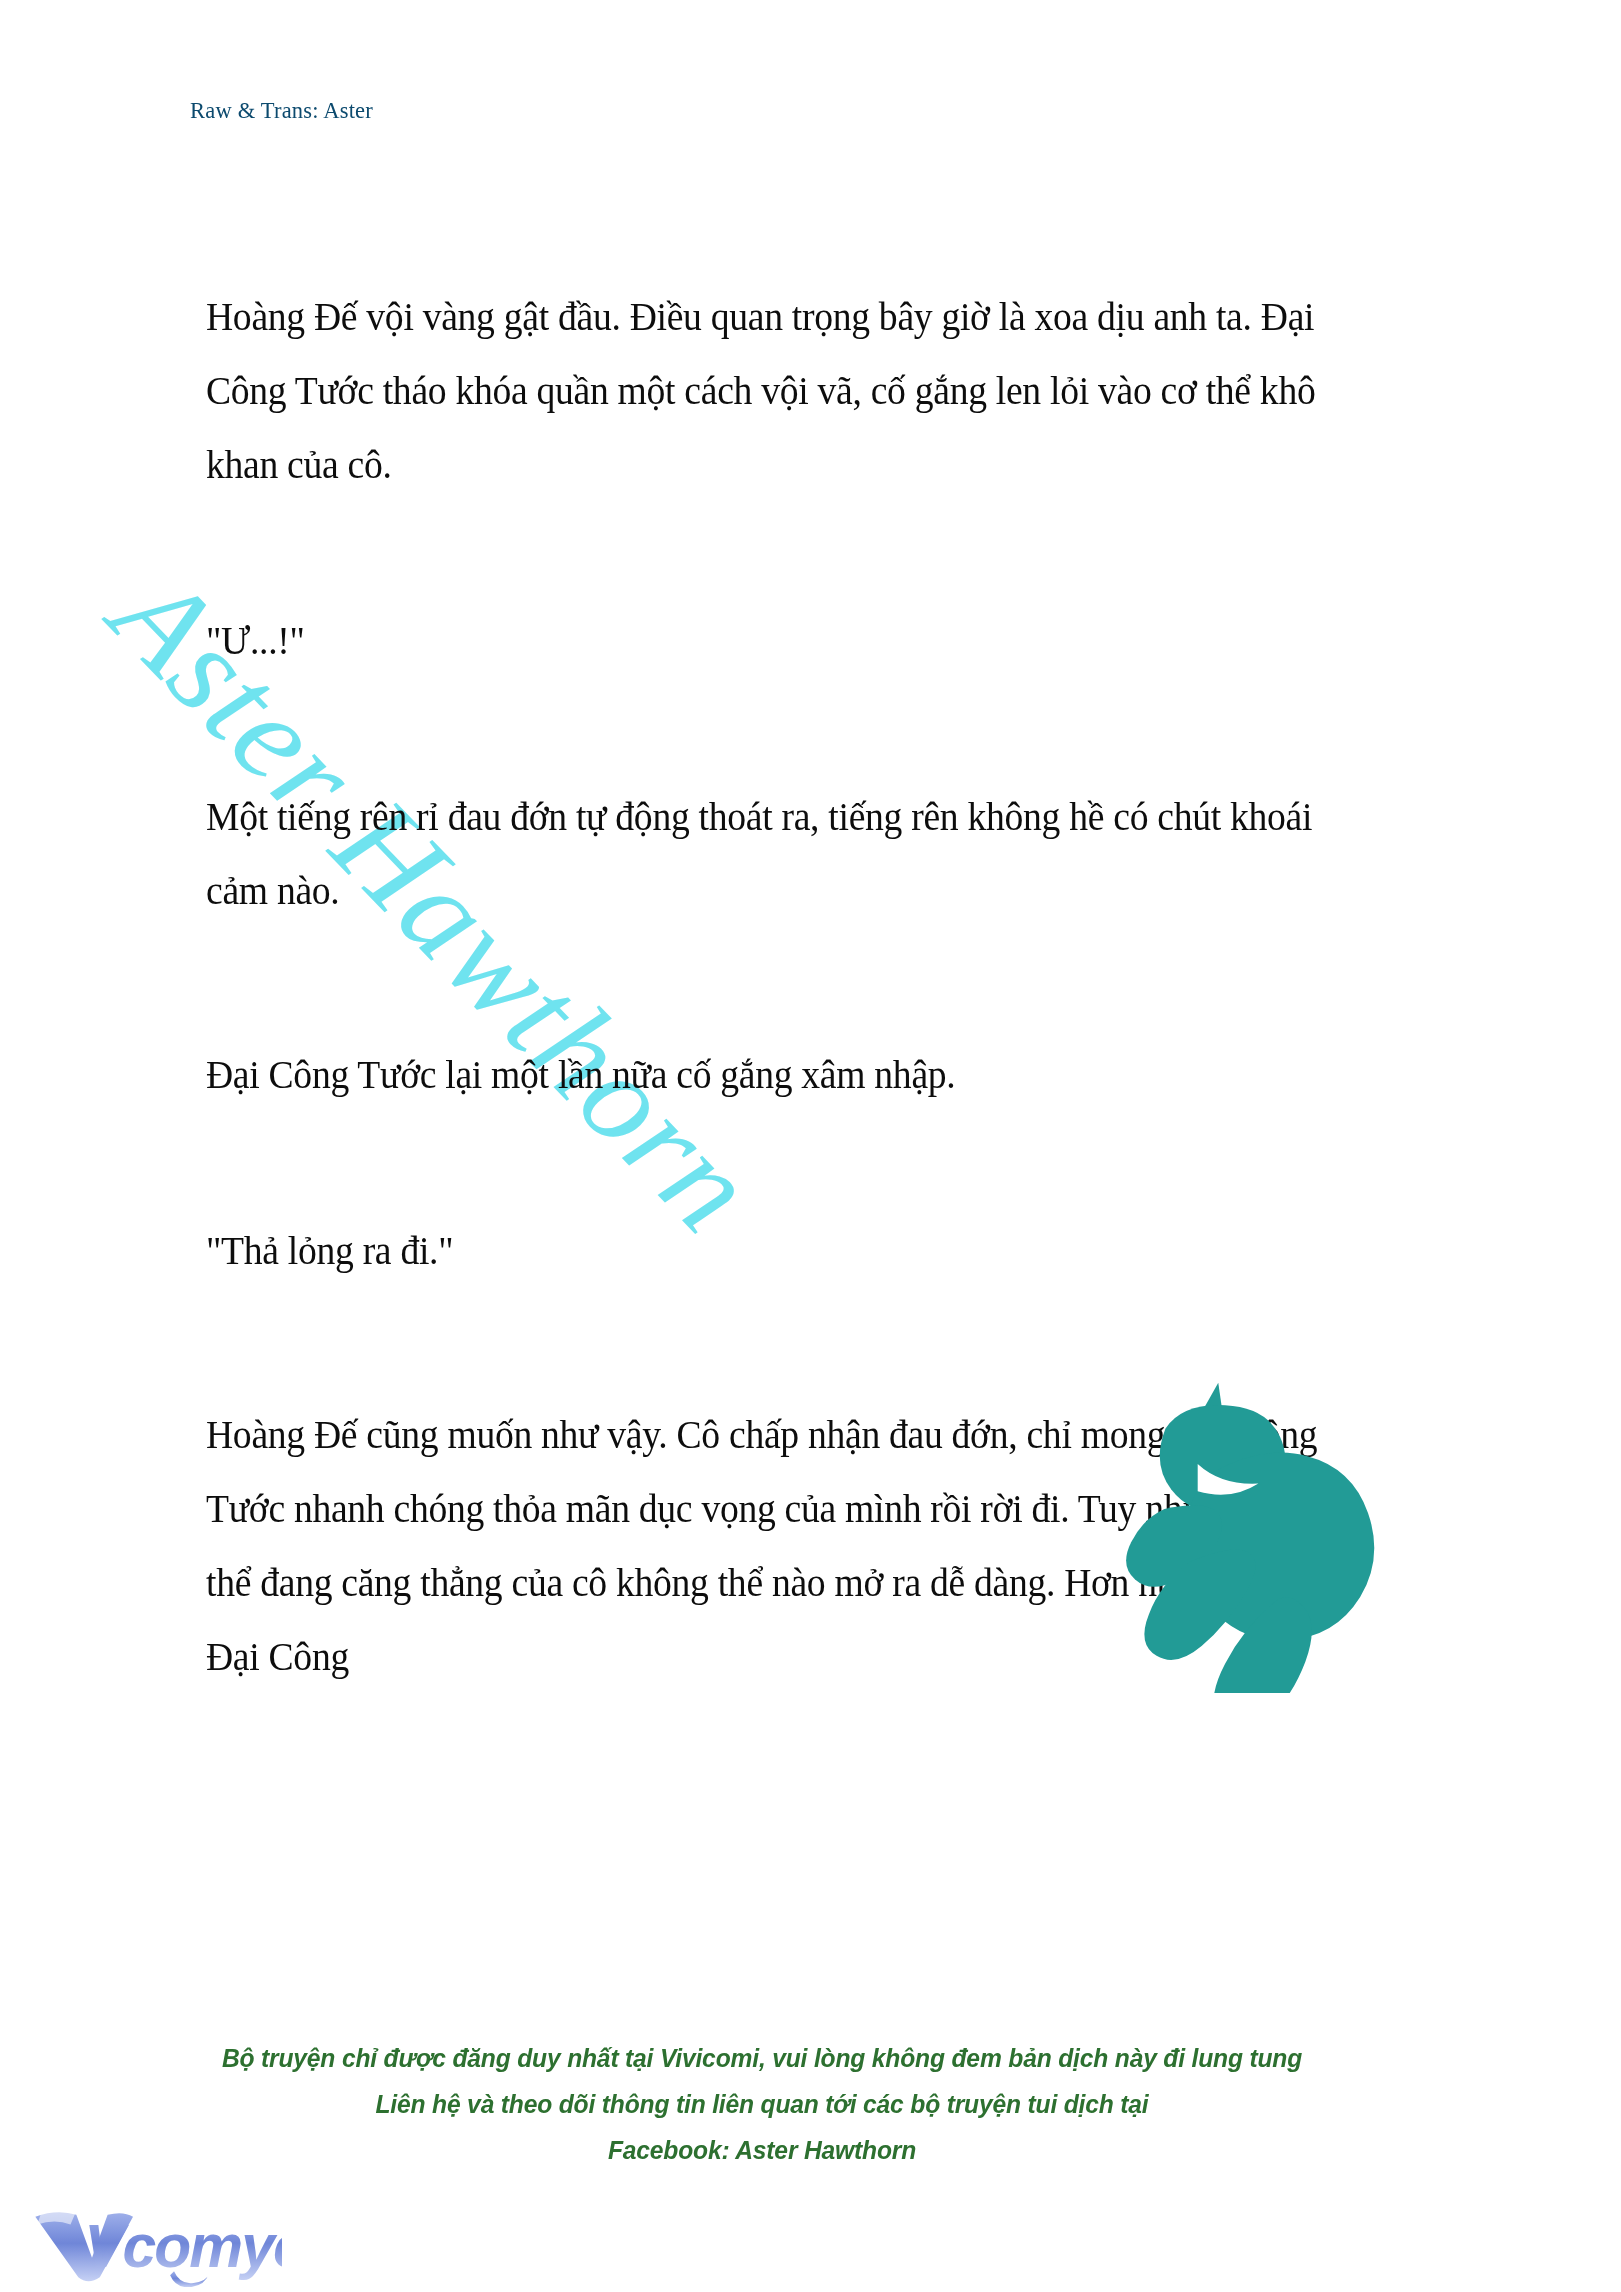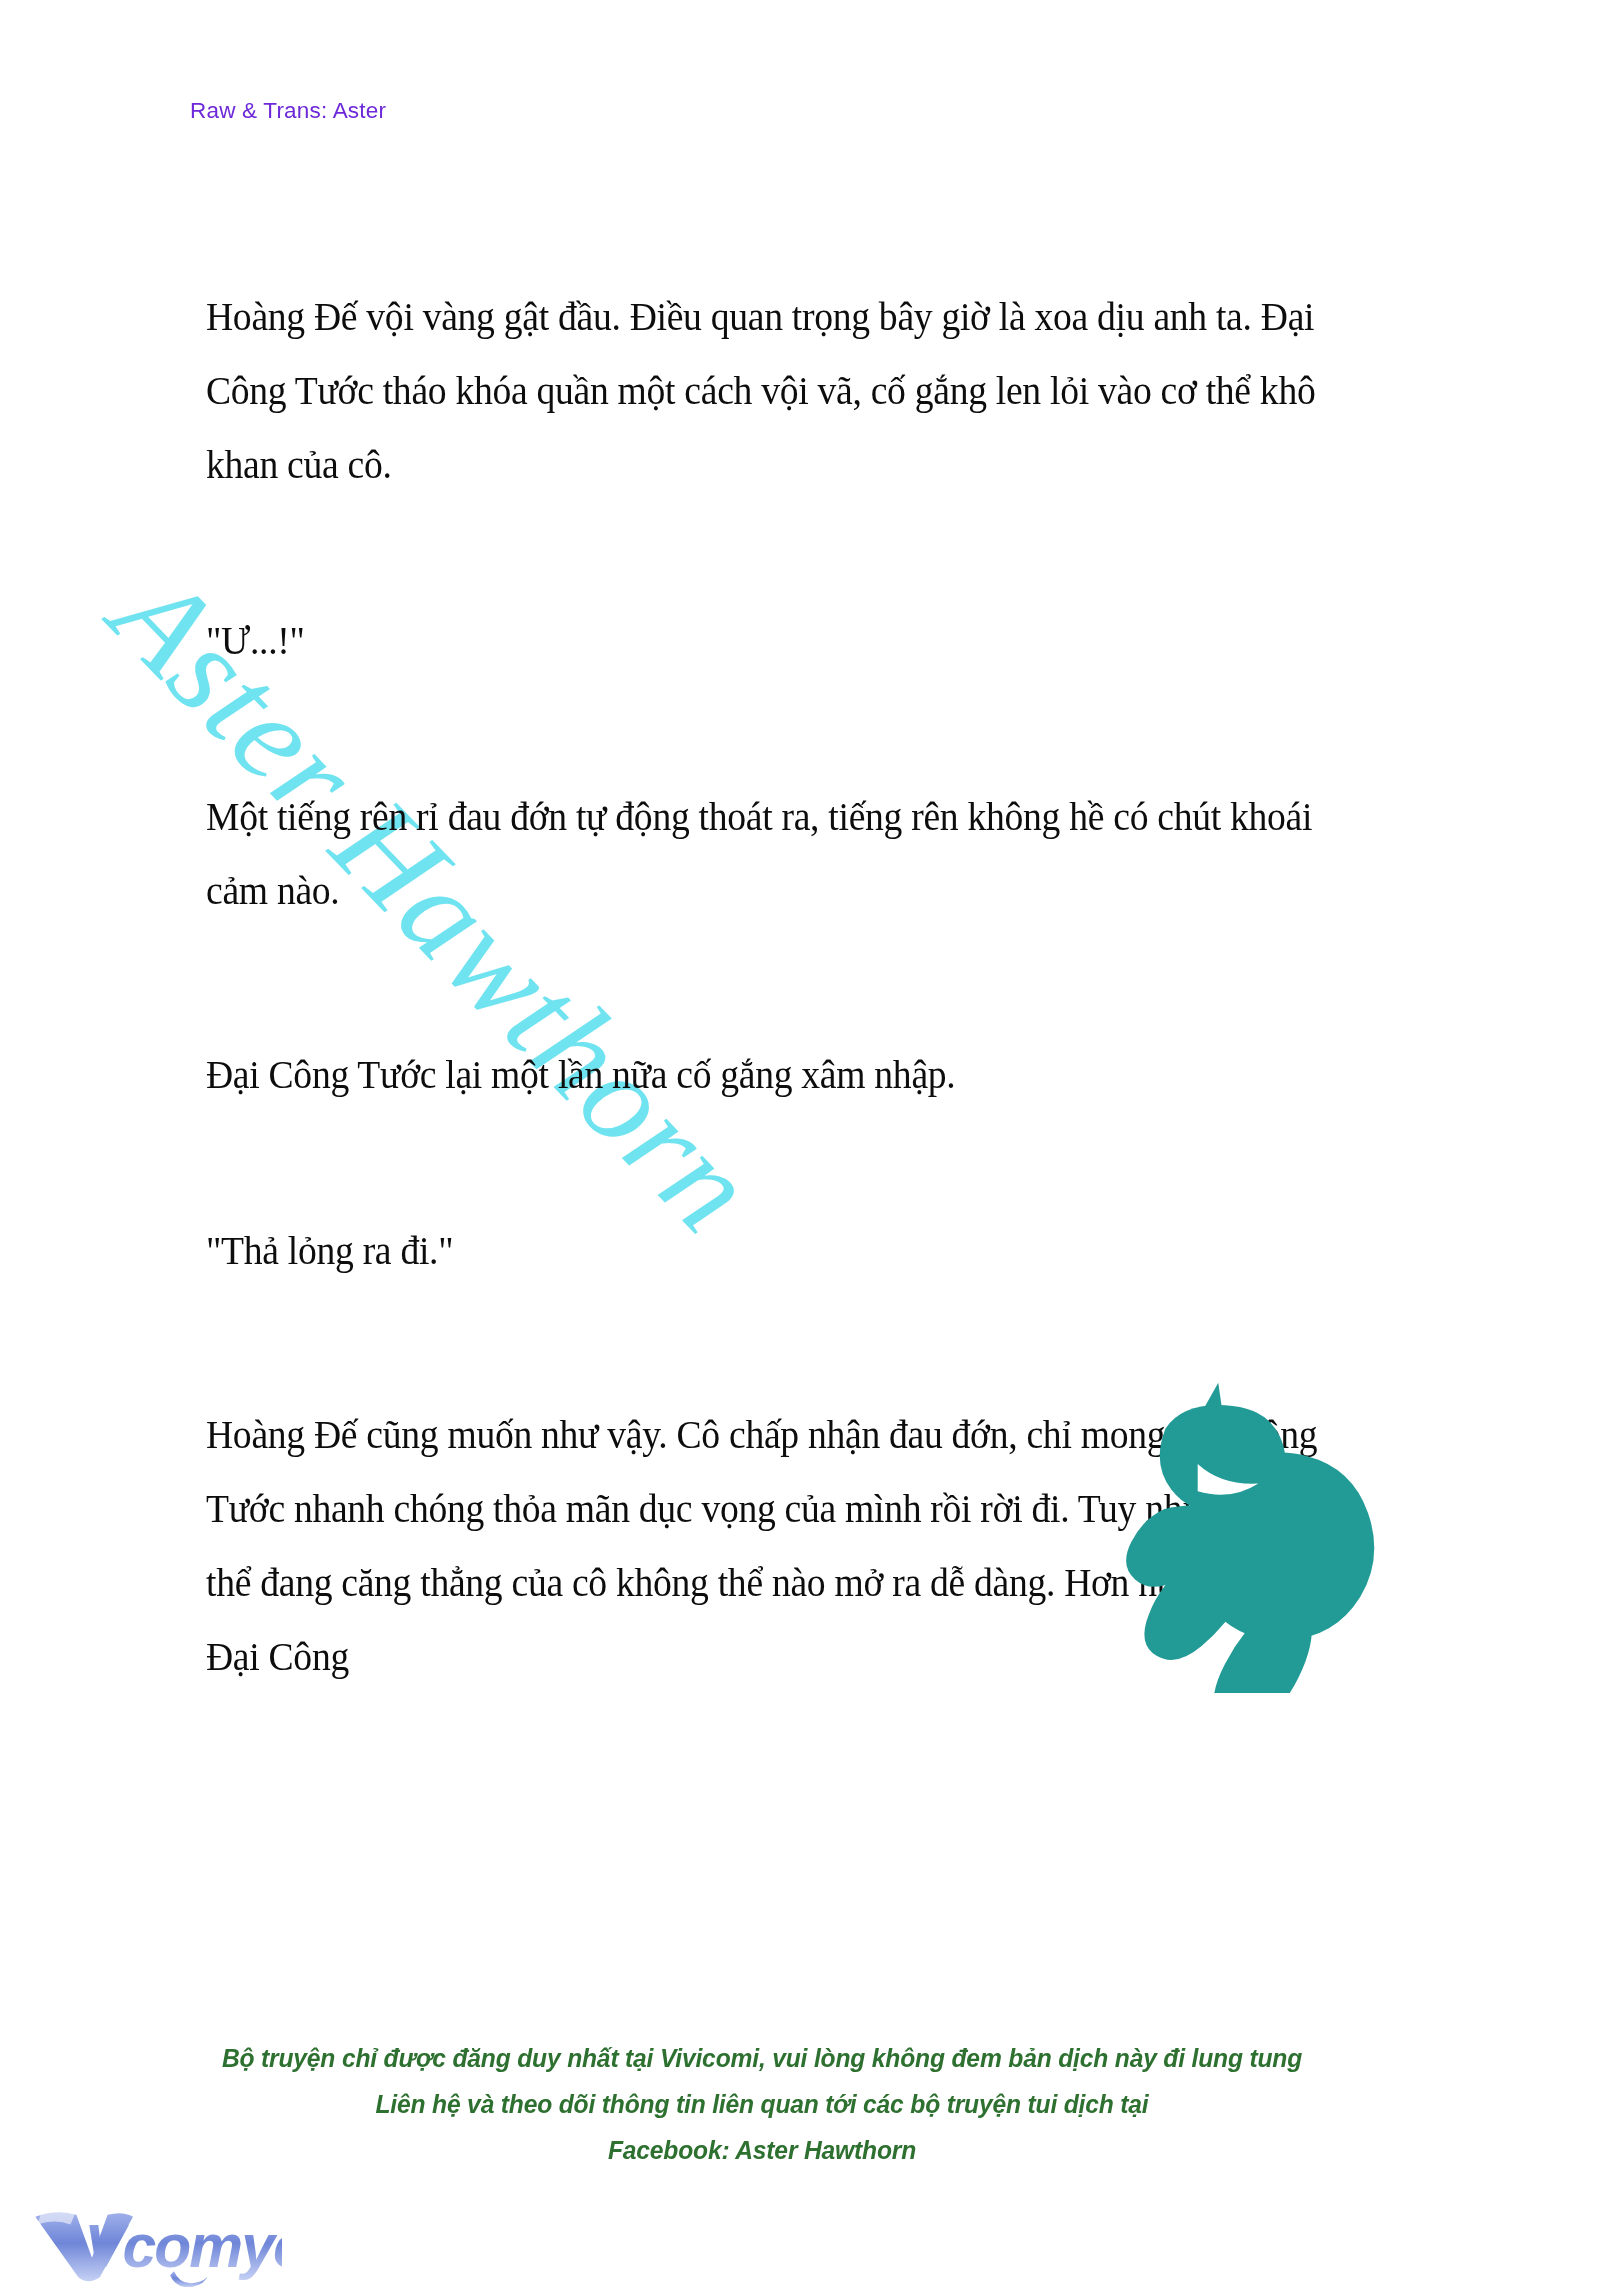--- a/index.html
+++ b/index.html
@@ -18,24 +18,24 @@
     height: 2293px;
     background: #ffffff;
     overflow: hidden;
   }
 
   
   .doc-header {
     position: absolute;
     left: 190px;
     top: 98px;
-    font-family: Liberation Sans, sans-serif;
+    font-family: Liberation Serif, serif;
     font-size: 22.5px;
     font-weight: 400;
-    color: #6d28d9;
+    color: #0c4a6e;
     letter-spacing: 0.2px;
     white-space: nowrap;
   }
 
   
   .body-col {
     position: absolute;
     left: 190px;
     top: 280px;
     width: 1198px;

